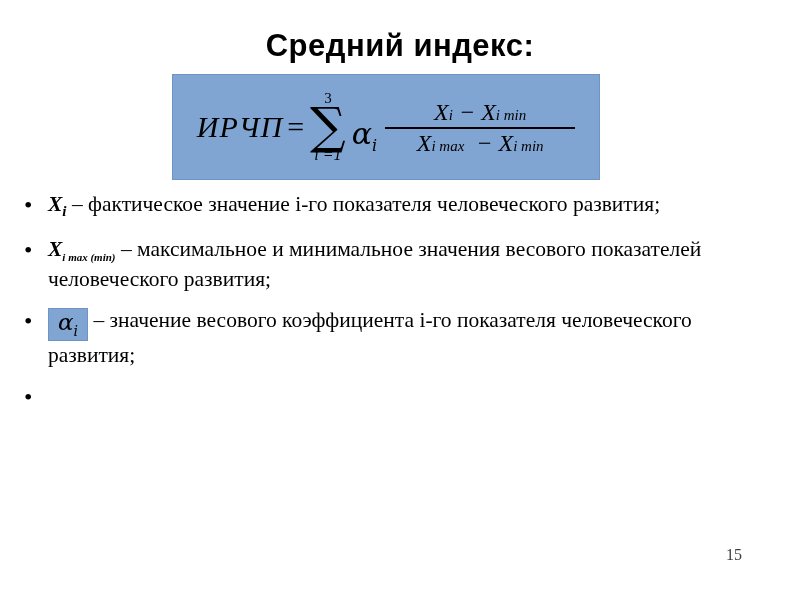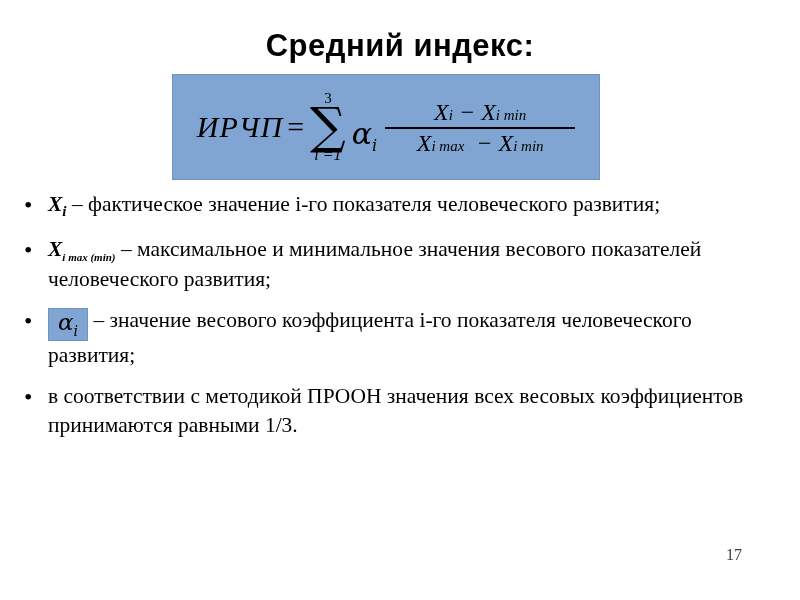--- a/index.html
+++ b/index.html
@@ -216,18 +216,17 @@
     <li>
       <span class="dot">•</span>
       <span class="var"><span>X</span><span class="sb-small">i max (min)</span></span><span> – максимальное и минимальное значения весового показателей человеческого развития;</span>
     </li>
     <li>
       <span class="dot">•</span>
       <span class="alpha-chip"><span>α</span><span class="sub">i</span></span><span> – значение весового коэффициента i-го показателя человеческого развития;</span>
     </li>
     <li>
       <span class="dot">•</span>
-      <span>в соответствии с методикой ПРООН значения всех весовых коэффициентов принимаются равными 1/3.</span>
     </li>
   </ul>
 
-  <div class="page-number">17</div>
+  <div class="page-number">15</div>
 </div>
 
 </body></html>

